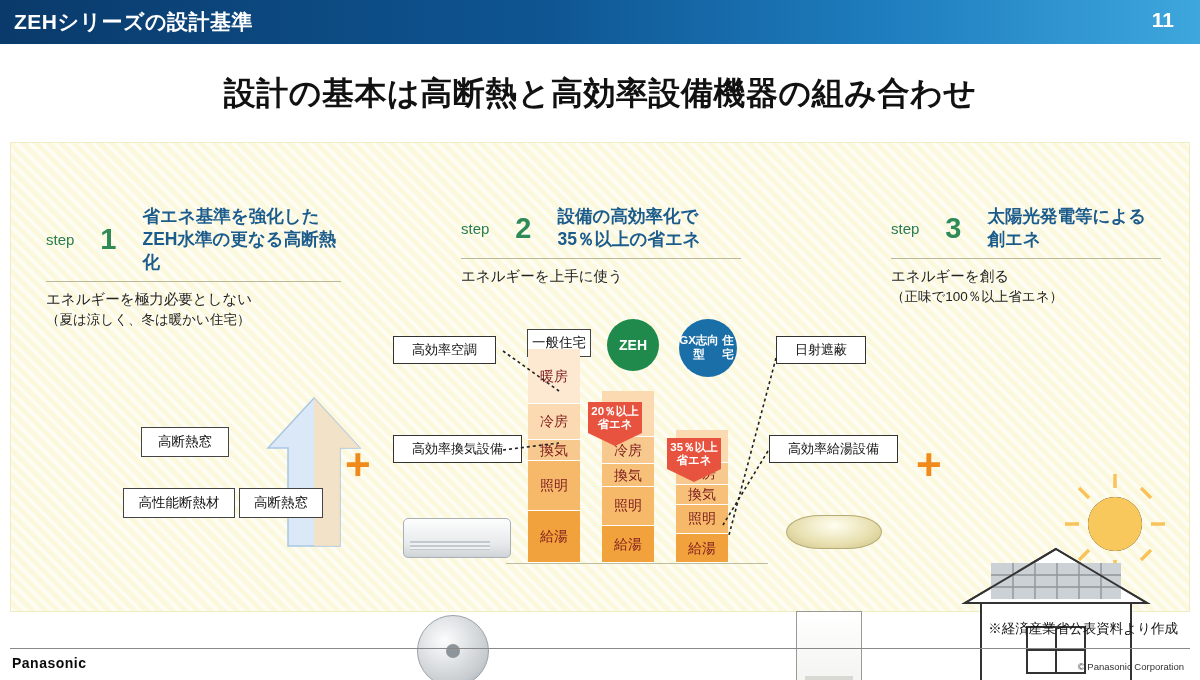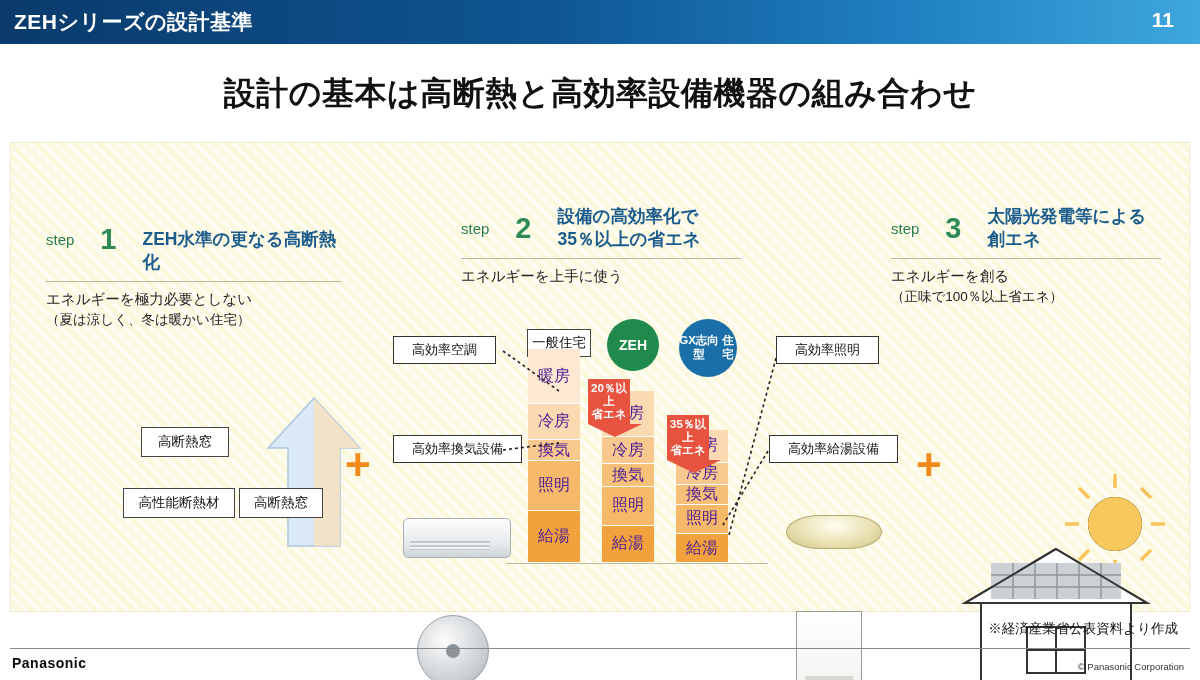--- a/index.html
+++ b/index.html
@@ -62,32 +62,32 @@
     font-size:13.5px; display:flex; align-items:center; justify-content:center;
     white-space:nowrap;
   }
   .plus { position:absolute; color:#f08a1c; font-size:44px; font-weight:bold; line-height:1; }
 
   
   .chart { position:absolute; left:495px; top:175px; width:275px; height:245px; }
   .chart-baseline { position:absolute; left:495px; top:420px; width:262px; height:1px; background:#bdbda0; }
   .bar { position:absolute; bottom:0; width:52px; }
   .seg {
-    font-size:16px; color:#4c1d95; display:flex; align-items:center; justify-content:center;
+    font-size:14px; color:#7f1d1d; display:flex; align-items:center; justify-content:center;
     border-bottom:1px solid #ffffff; line-height:1.05; text-align:center;
   }
   .pill {
     position:absolute; border-radius:50%; color:#fff; display:flex;
     align-items:center; justify-content:center; text-align:center; font-weight:bold;
   }
   .callout {
     position:absolute; background:#fff; border:1px solid #333; font-size:13px;
     color:#111; padding:4px 18px; white-space:nowrap;
   }
-  .reddown { position:absolute; width:42px; }
+  .reddown { position:absolute; width:54px;margin-top:23px; }
   .reddown .txt {
     background:#e8533f; color:#fff; font-size:11.5px; font-weight:bold;
     text-align:center; line-height:1.15; padding:3px 0 2px;
   }
   .reddown .tip {
     width:0;height:0;margin:0 auto;
     border-left:27px solid transparent;border-right:27px solid transparent;
     border-top:13px solid #e8533f;
   }
 
@@ -147,21 +147,21 @@
 
   <div class="main-title">設計の基本は高断熱と高効率設備機器の組み合わせ</div>
 
   <div class="panel">
 
     <div class="step" id="step1">
       <div class="step-head">
         <span class="step-word">step</span>
         <span class="step-num">1</span>
         <span class="step-title">
-          <br>
+          <span>省エネ基準を強化した</span><br>
           <span>ZEH水準の更なる高断熱化</span>
         </span>
       </div>
       <div class="rule"></div>
       <div class="step-sub">
         <div>エネルギーを極力必要としない</div>
         <div class="small">（夏は涼しく、冬は暖かい住宅）</div>
       </div>
     </div>
 
@@ -238,21 +238,21 @@
       </div>
       <div class="tip"></div>
     </div>
 
     <div class="callout" style="left:382px; top:193px;">高効率空調</div>
     <div class="ac-unit"></div>
 
     <div class="callout" style="left:382px; top:292px;">高効率換気設備</div>
     <div class="fan"></div>
 
-    <div class="callout" style="left:765px; top:193px;">高効率照明</div>
+    <div class="callout" style="left:765px; top:193px;">日射遮蔽</div>
     <div class="light"></div>
 
     <div class="callout" style="left:758px; top:292px;font-family:Liberation Serif, serif;">高効率給湯設備</div>
     <div class="boiler"></div>
 
     <svg style="position:absolute; left:0; top:0; width:1180px; height:470px; pointer-events:none;">
       <line x1="492" y1="208" x2="548" y2="248" stroke="#222" stroke-width="1.6" stroke-dasharray="3,3"></line>
       <line x1="492" y1="307" x2="548" y2="300" stroke="#222" stroke-width="1.6" stroke-dasharray="3,3"></line>
       <line x1="757" y1="308" x2="712" y2="382" stroke="#222" stroke-width="1.6" stroke-dasharray="3,3"></line>
       <line x1="765" y1="215" x2="718" y2="392" stroke="#222" stroke-width="1.6" stroke-dasharray="3,3"></line>

